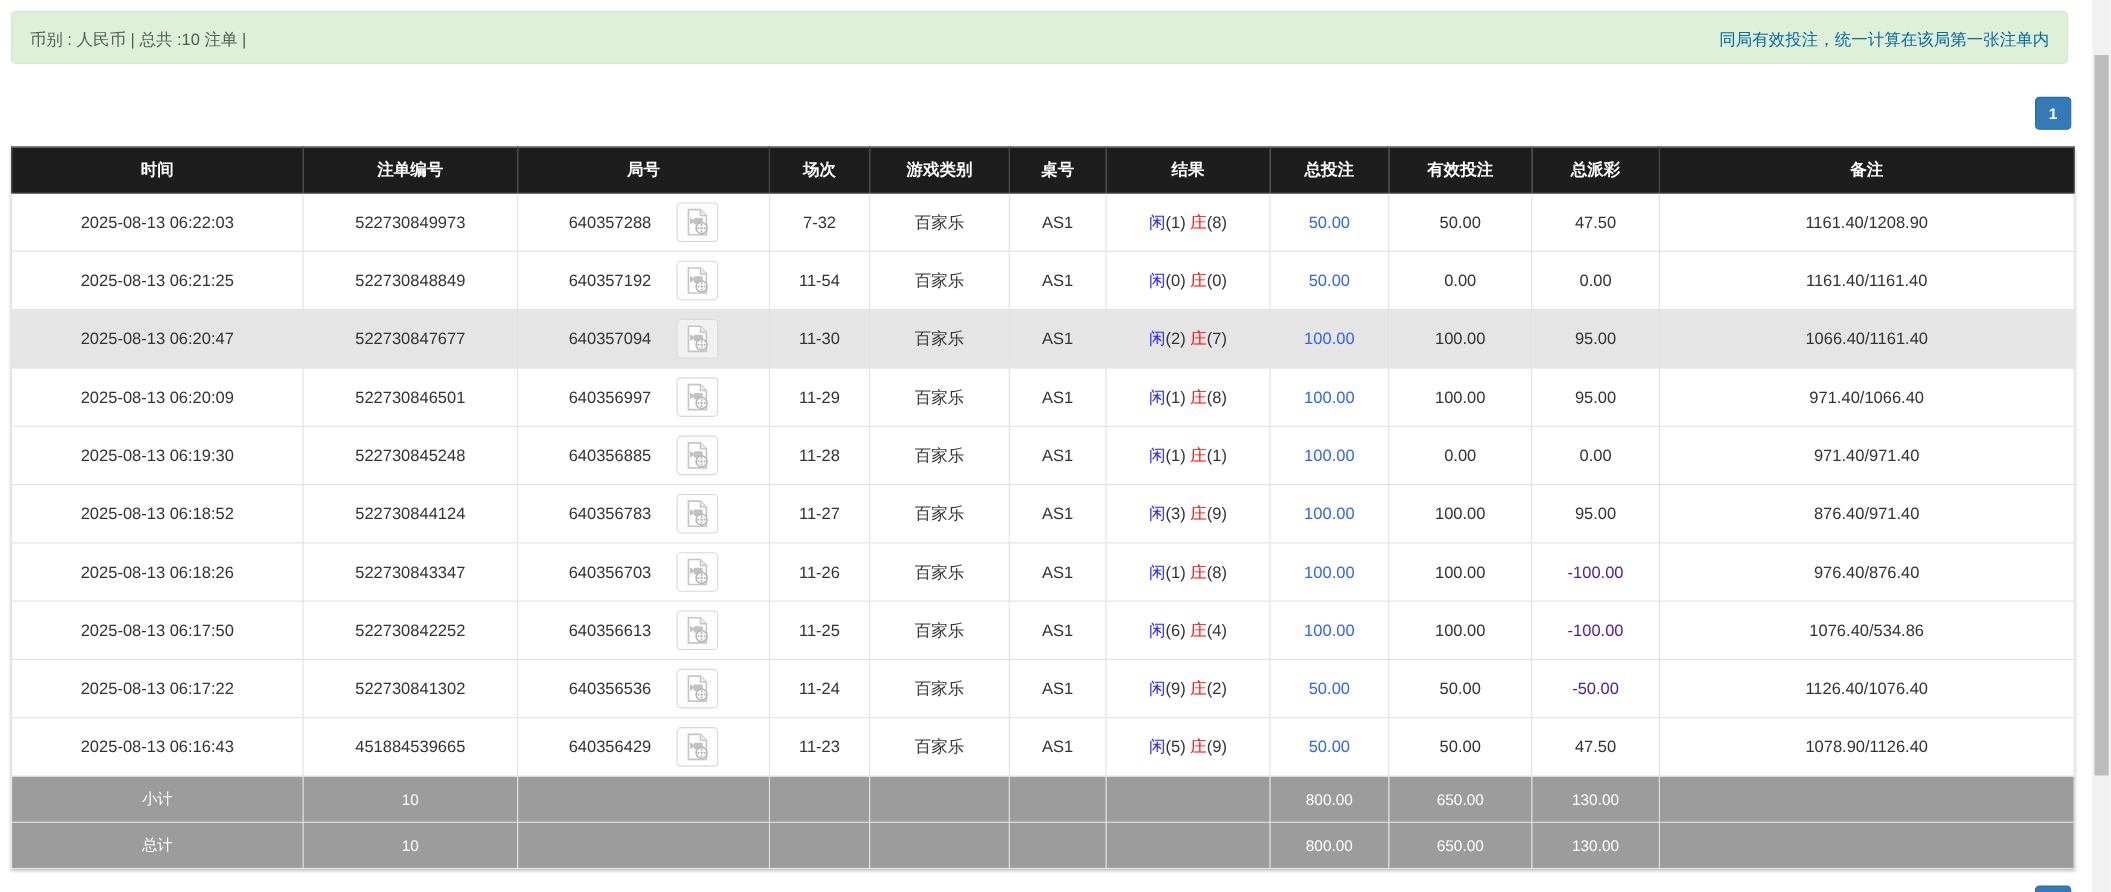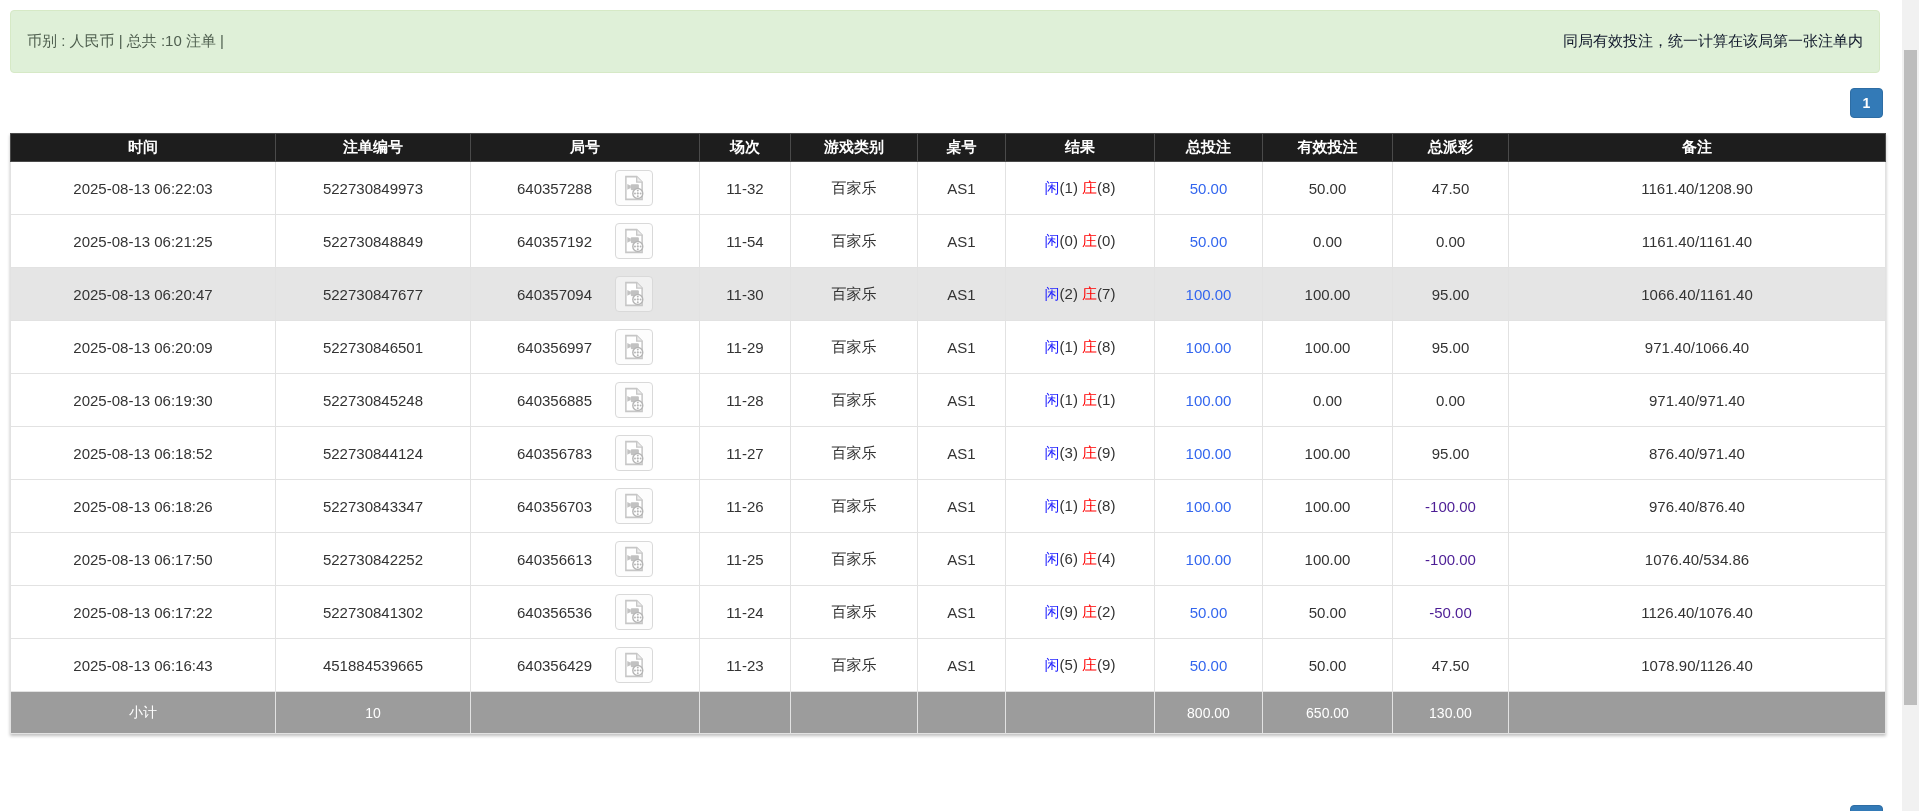--- a/index.html
+++ b/index.html
@@ -5,45 +5,45 @@
   * { box-sizing: border-box; }
   html,body { margin:0; padding:0; }
   body {
     width:1919px; height:811px; position:relative; overflow:hidden;
     background:#ffffff;
     font-family:"Liberation Sans","DejaVu Sans",sans-serif;
     font-size:15px; color:#333;
   }
   
   .info-bar {
-    position:absolute; left:10px; top:10px; width:1870px; height:63px;
+    position:absolute; left:10px; top:10px; width:1870px; height:48px;
     background:#dff0d8; border:1px solid #d6e9c6; border-radius:4px;
-    display:flex; align-items:center; justify-content:space-between;
-    padding:0 16px;
+    display:flex; justify-content:space-between;
+    padding:16px 16px;
   }
   .info-left  { color:#4f5f4f; }
-  .info-right { color:#0f172a; }
+  .info-right { color:#0369a1; }
   
   .page-btn {
     position:absolute; width:33px; height:30px;
     background:#337ab7; border:1px solid #2e6da4; border-radius:4px;
     color:#ffffff; font-size:14px; font-weight:bold;
     display:flex; align-items:center; justify-content:center; cursor:pointer;
   }
   .page-btn.top    { left:1850px; top:88px; }
   .page-btn.bottom { left:1850px; top:805px; }
   
   table.report {
     position:absolute; left:10px; top:133px; width:1875px;
     border-collapse:collapse; table-layout:fixed;
     box-shadow:0 2px 3px rgba(0,0,0,0.25);
   }
   .report th {
     background:#1d1d1d; color:#ffffff; border:1px solid #4a4a4a;
-    height:28px; font-size:15px; font-weight:bold; text-align:center;
+    height:42px; font-size:15px; font-weight:bold; text-align:center;
   }
   .report td {
     background:#ffffff; border:1px solid #e2e2e2; height:53px;
     text-align:center; vertical-align:middle; font-size:15px; color:#333;
   }
   tr.hl td { background:#e5e5e5; }
   tr.gray td {
     background:#9c9c9c; color:#ffffff; height:42px; font-size:14px;
   }
   .res-player { color:#2222ff; }
@@ -120,21 +120,21 @@
       <polygon points="9,10 5.8,8.3 5.8,13.7 9,12" fill="#c2c2c2"></polygon>
       <circle cx="15.5" cy="17" r="4.6" fill="#ffffff" stroke="#b5b5b5" stroke-width="1.3"></circle>
       <circle cx="15.5" cy="17" r="1" fill="#b5b5b5"></circle>
       <circle cx="15.5" cy="14.4" r="0.9" fill="#b5b5b5"></circle>
       <circle cx="15.5" cy="19.6" r="0.9" fill="#b5b5b5"></circle>
       <circle cx="12.9" cy="17" r="0.9" fill="#b5b5b5"></circle>
       <circle cx="18.1" cy="17" r="0.9" fill="#b5b5b5"></circle>
     </svg>
   </button>
           </span></td>
-        <td>11-32</td>
+        <td>7-32</td>
         <td>百家乐</td>
         <td>AS1</td>
         <td><span class="res-player">闲</span>(1) <span class="res-banker">庄</span>(8)</td>
         <td><a class="amt-link">50.00</a></td>
         <td>50.00</td>
         <td>47.50</td>
         <td>1161.40/1208.90</td>
       </tr>
       <tr>
         <td>2025-08-13 06:21:25</td>
@@ -405,20 +405,33 @@
       <td></td>
         <td></td>
       <td></td>
         <td></td>
       <td></td>
       <td>800.00</td>
       <td>650.00</td>
       <td>130.00</td>
       <td></td>
     </tr>
+    <tr class="gray">
+      <td>总计</td>
+      <td>10</td>
+      <td></td>
+        <td></td>
+      <td></td>
+        <td></td>
+      <td></td>
+      <td>800.00</td>
+      <td>650.00</td>
+      <td>130.00</td>
+      <td></td>
+    </tr>
   </tbody>
 </table>
 
 <div class="page-btn bottom">1</div>
 
 <div class="sb-track">
   <div class="sb-thumb"></div>
 </div>
 
 </body></html>

